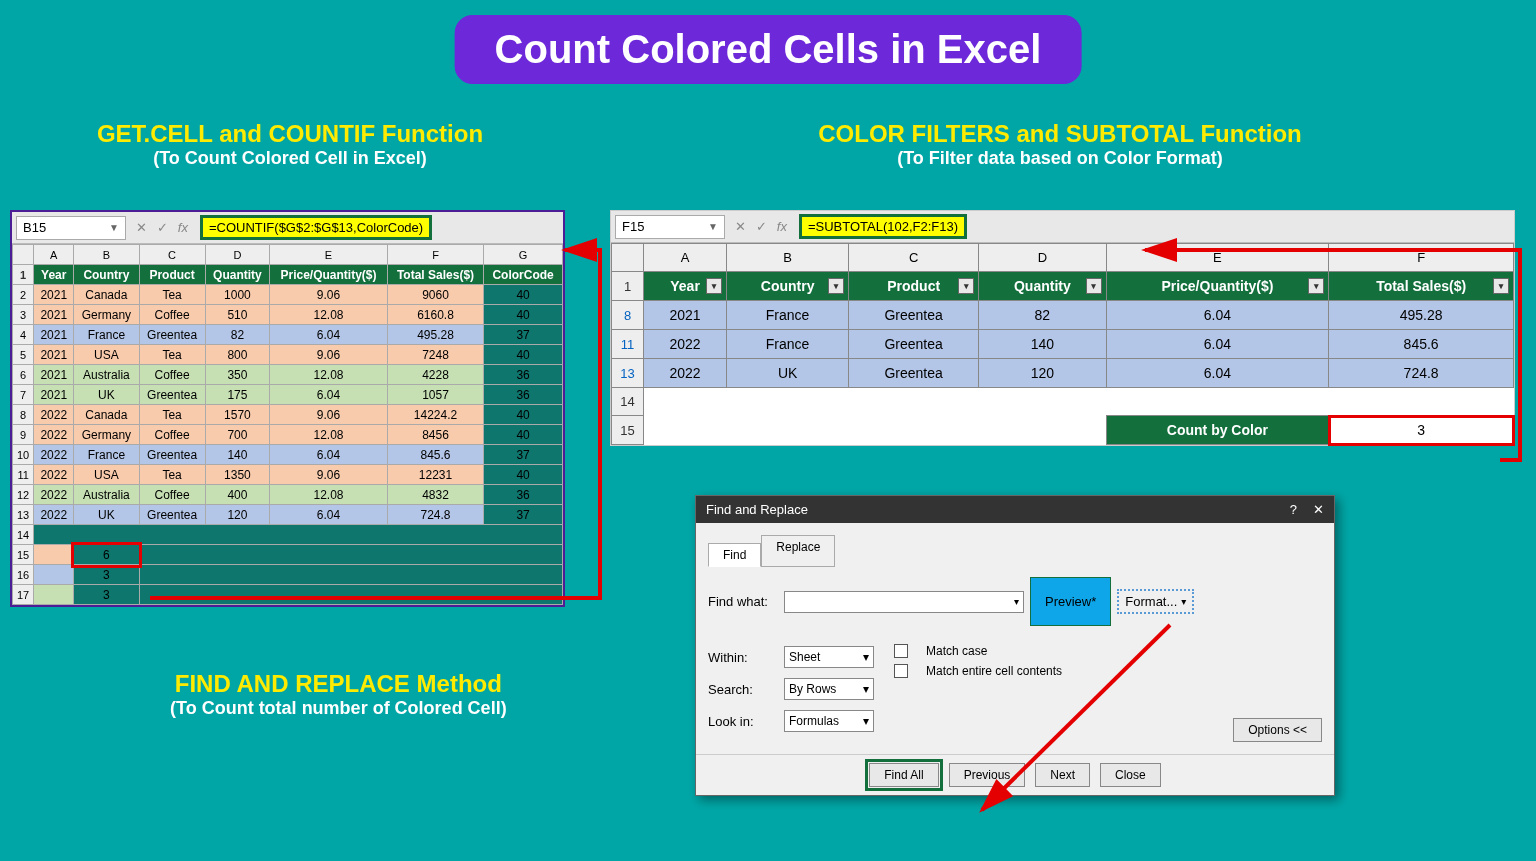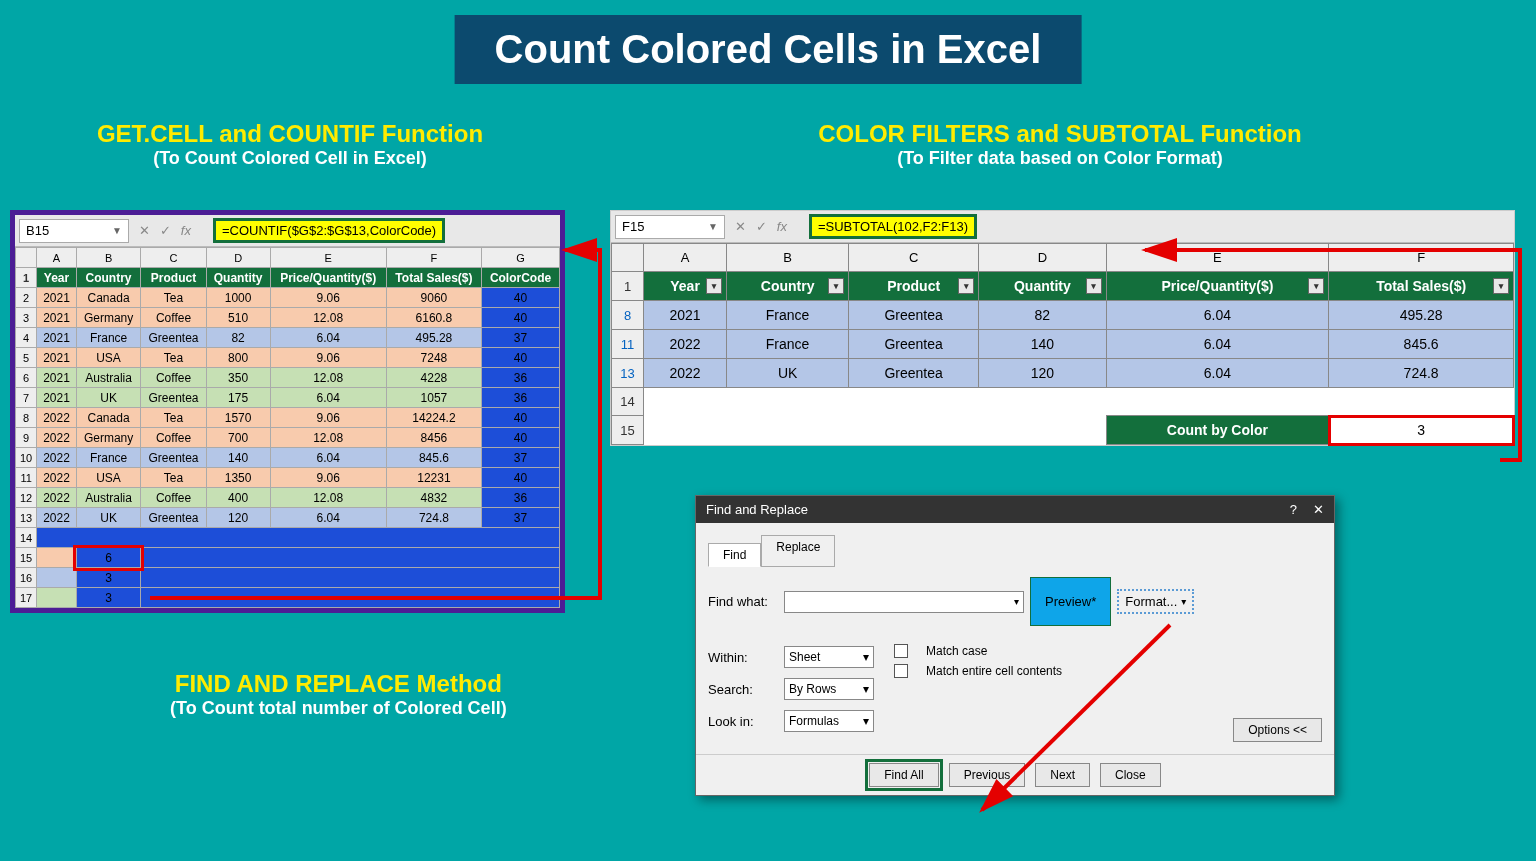--- a/index.html
+++ b/index.html
@@ -1,31 +1,31 @@
 <!DOCTYPE html>
 <html><head>
 <meta charset="utf-8">
 <style>
   * { box-sizing: border-box; margin: 0; padding: 0; }
   body { font-family: Arial, sans-serif; background: #00A6A6; width: 1536px; height: 861px; position: relative; overflow: hidden; }
 
-  .main-title { position: absolute; top: 15px; left: 50%; transform: translateX(-50%); background: #0c4a6e; color: #fff; font-size: 40px; font-weight: bold; padding: 12px 40px; border-radius: 0; }
+  .main-title { position: absolute; top: 15px; left: 50%; transform: translateX(-50%); background: #6d28d9; color: #fff; font-size: 40px; font-weight: bold; padding: 12px 40px; border-radius: 18px; }
 
   .panel-title { position: absolute; text-align: center; color: #fff; }
   .panel-title h2 { color: #FFEB00; font-size: 24px; font-weight: bold; }
   .panel-title p { color: #fff; font-size: 18px; font-weight: bold; }
 
   
-  .left-sheet { position: absolute; top: 210px; left: 10px; width: 555px; background: #1d4ed8; border: 5px solid #4c1d95; }
+  .left-sheet { position: absolute; top: 210px; left: 10px; width: 555px; background: #0f766e; border: 2px solid #4c1d95; }
   .fbar { display: flex; align-items: center; background: #e8e8e8; border-bottom: 1px solid #bbb; height: 32px; padding: 0 4px; font-size: 13px; }
   .namebox { width: 110px; height: 24px; background: #fff; border: 1px solid #aaa; display: flex; align-items: center; justify-content: space-between; padding: 0 6px; }
   .namebox .chev { font-size: 10px; color: #666; }
   .fbar-icons { display: flex; gap: 10px; padding: 0 10px; color: #888; }
   .fx { font-style: italic; }
-  .formula-box { background: #FFFF00; border: 3px solid #136F3C; padding: 2px 6px; font-size: 13px; margin-left: 12px; }
+  .formula-box { background: #FFFF00; border: 3px solid #136F3C; padding: 2px 6px; font-size: 13px; margin-left: 2px; }
 
   table.sheet { border-collapse: collapse; font-size: 12px; width: 100%; }
   table.sheet th, table.sheet td { border: 1px solid #aaa; text-align: center; padding: 2px 4px; height: 20px; }
   table.sheet .colhdr { background: #eee; font-weight: normal; font-size: 11px; }
   table.sheet .rowhdr { background: #eee; width: 20px; font-size: 11px; }
   table.sheet .hdr-row td, table.sheet .hdr-row th { background: #136F3C; color: #fff; font-weight: bold; }
   .c-orange { background: #F8CBAD; }
   .c-blue { background: #B4C6E7; }
   .c-green { background: #C6E0B4; }
   .sel-cell { outline: 3px solid #e40000; }

